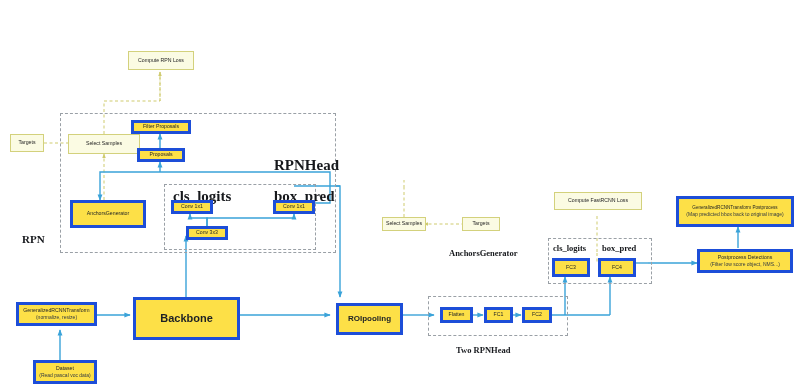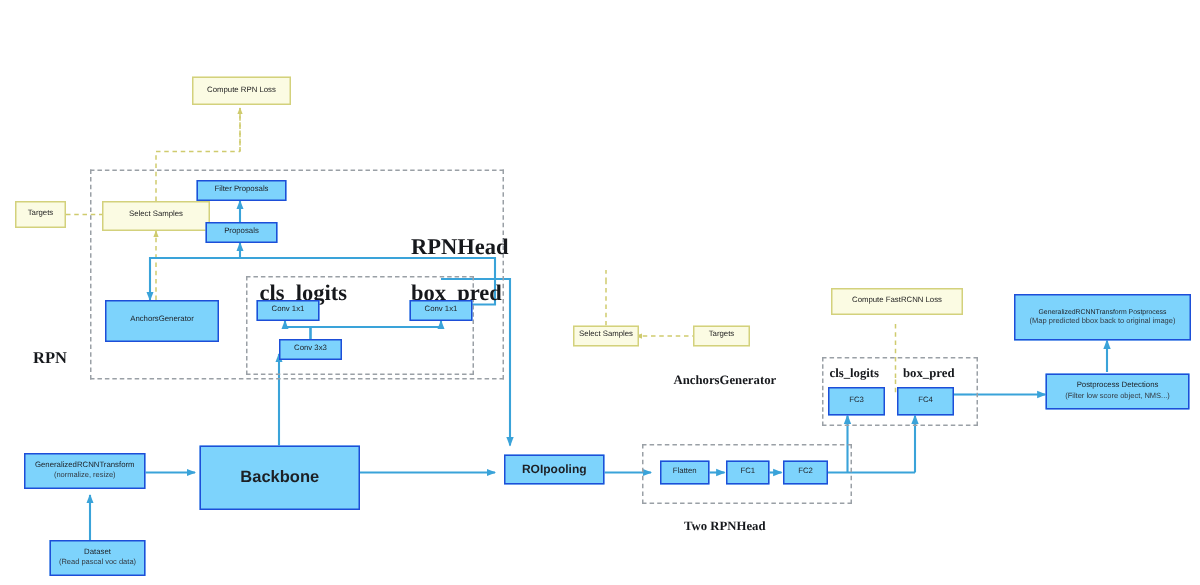--- a/index.html
+++ b/index.html
@@ -26,22 +26,22 @@
     pointer-events: none;
   }
   .node {
     position: absolute;
     box-sizing: border-box;
     display: flex;
     flex-direction: column;
     align-items: center;
     justify-content: center;
     text-align: center;
-    background: #7dd3fc;
-    border: 1px solid #1d4ed8;
+    background: #fde047;
+    border: 3px solid #1d4ed8;
     color: #1d2025;
     line-height: 1.15;
   }
   .node .t1 { display:block; }
   .node .t2 { display:block; font-size: 5px; color:#333a42; margin-top:1px; }
   .n-small  { font-size: 5.2px; }
   .n-tiny   { font-size: 4.6px; }
   .n-big    { font-size: 11px; font-weight: bold; }
   .n-mid    { font-size: 8px; font-weight: bold; }
   .yellow {
@@ -208,21 +208,21 @@
 
   <div class="node n-small" style="left:33px; top:360px; width:64px; height:24px;">
     <span class="t1">Dataset</span>
     <span class="t2">(Read pascal voc data)</span>
   </div>
 
   <div class="node n-big" style="left:133px; top:297px; width:107px; height:43px;">
     <span class="t1">Backbone</span>
   </div>
 
-  <div class="node n-mid" style="left:336px; top:303px; width:67px; height:20px;">
+  <div class="node n-mid" style="left:336px; top:303px; width:67px; height:32px;">
     <span class="t1">ROIpooling</span>
   </div>
 
   <div class="node n-small" style="left:440px; top:307px; width:33px; height:16px;">
     <span class="t1">Flatten</span>
   </div>
 
   <div class="node n-small" style="left:484px; top:307px; width:29px; height:16px;">
     <span class="t1">FC1</span>
   </div>

